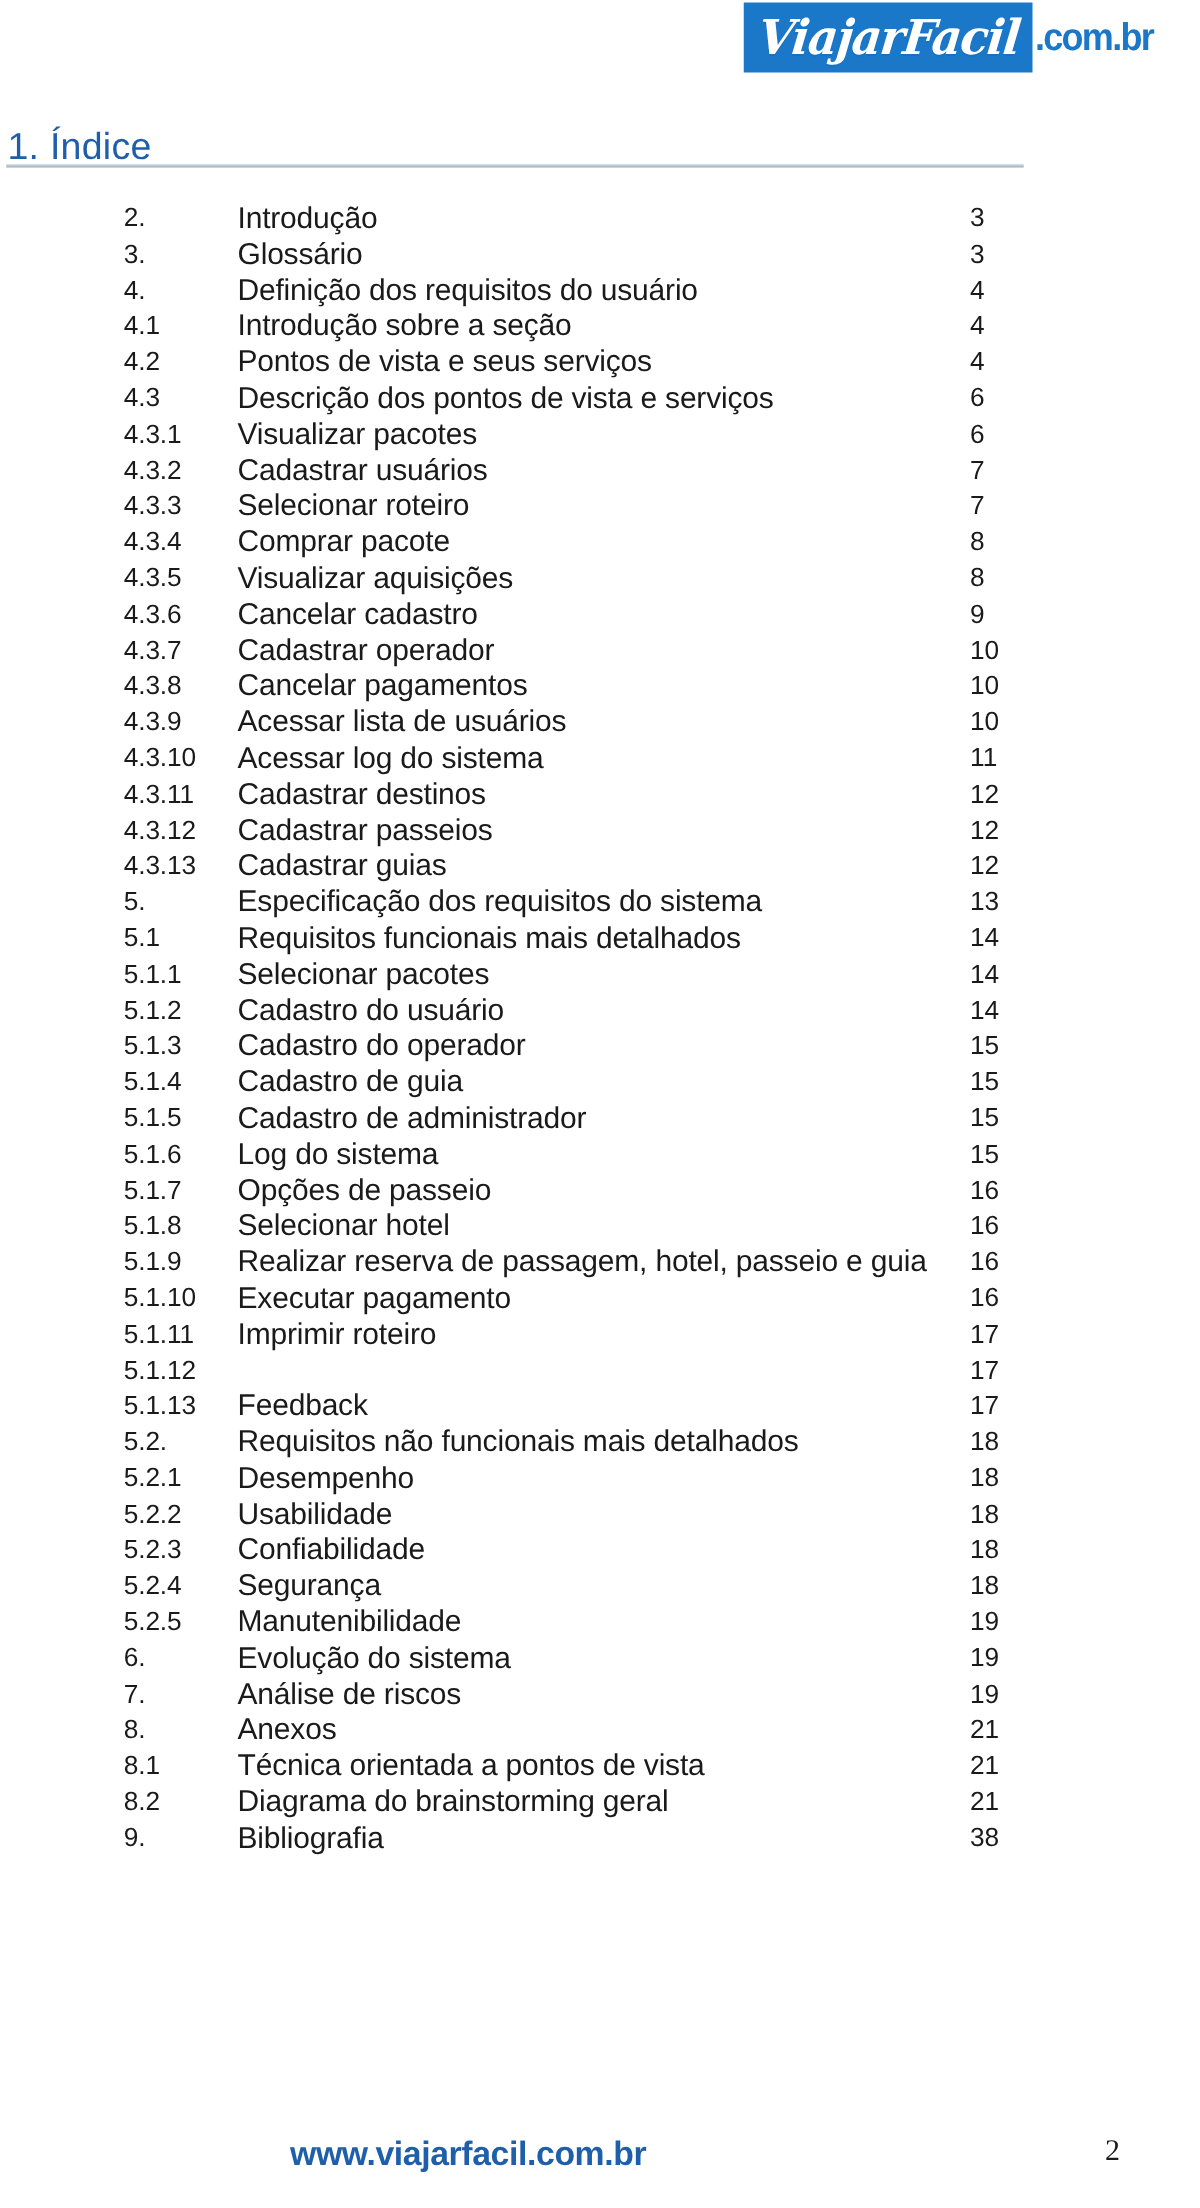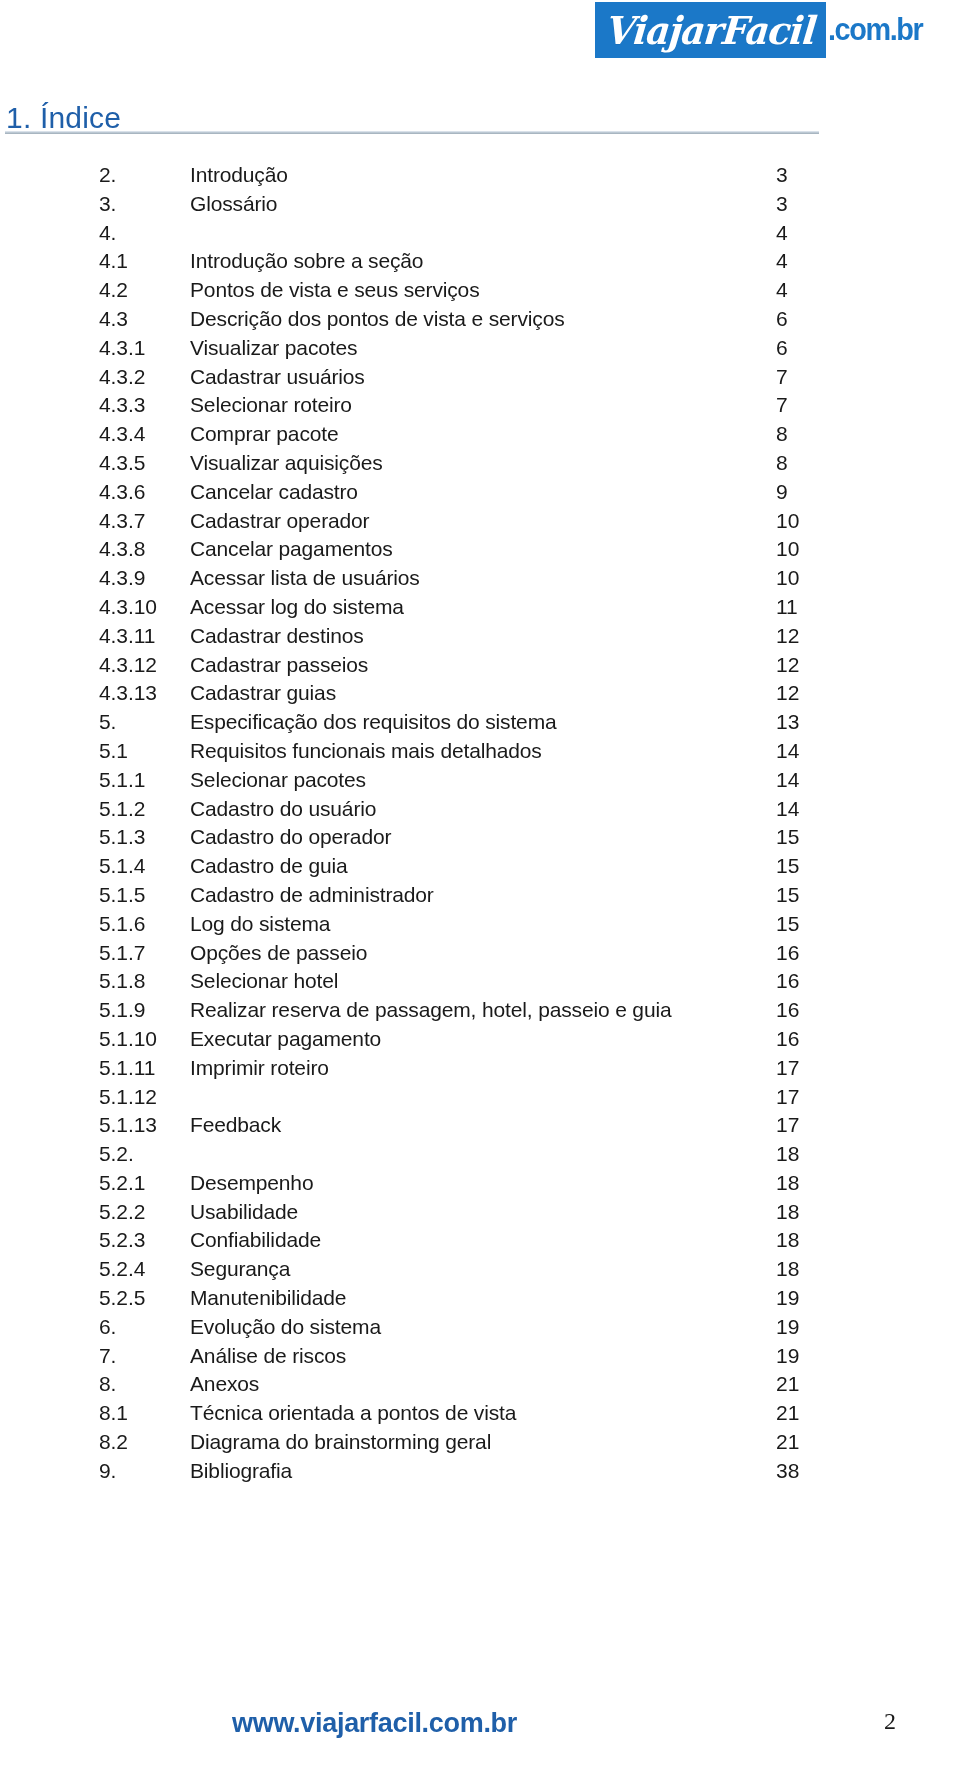--- a/index.html
+++ b/index.html
@@ -106,21 +106,21 @@
     font-family: "Liberation Sans", sans-serif;
     font-size: 21px;
     color: #1a1a1a;
     letter-spacing: -0.1px;
   }
   .toc-label {
     position: absolute;
     left: 190px;
     top: 0;
     font-family: "Liberation Sans", sans-serif;
-    font-size: 21px;
+    font-size: 24px;
     color: #1a1a1a;
     letter-spacing: -0.15px;
   }
   .toc-page {
     position: absolute;
     left: 776px;
     top: 0;
     font-family: "Liberation Sans", sans-serif;
     font-size: 21px;
     color: #1a1a1a;
@@ -176,20 +176,21 @@
       <span class="toc-label">Introdução</span>
       <span class="toc-page">3</span>
     </div>
     <div class="toc-row">
       <span class="toc-num">3.</span>
       <span class="toc-label">Glossário</span>
       <span class="toc-page">3</span>
     </div>
     <div class="toc-row">
       <span class="toc-num">4.</span>
+      <span class="toc-label">Definição dos requisitos do usuário</span>
       <span class="toc-page">4</span>
     </div>
     <div class="toc-row">
       <span class="toc-num">4.1</span>
       <span class="toc-label">Introdução sobre a seção</span>
       <span class="toc-page">4</span>
     </div>
     <div class="toc-row">
       <span class="toc-num">4.2</span>
       <span class="toc-label">Pontos de vista e seus serviços</span>
@@ -334,20 +335,21 @@
       <span class="toc-num">5.1.12</span>
       <span class="toc-page">17</span>
     </div>
     <div class="toc-row">
       <span class="toc-num">5.1.13</span>
       <span class="toc-label">Feedback</span>
       <span class="toc-page">17</span>
     </div>
     <div class="toc-row">
       <span class="toc-num">5.2.</span>
+      <span class="toc-label">Requisitos não funcionais mais detalhados</span>
       <span class="toc-page">18</span>
     </div>
     <div class="toc-row">
       <span class="toc-num">5.2.1</span>
       <span class="toc-label">Desempenho</span>
       <span class="toc-page">18</span>
     </div>
     <div class="toc-row">
       <span class="toc-num">5.2.2</span>
       <span class="toc-label">Usabilidade</span>

